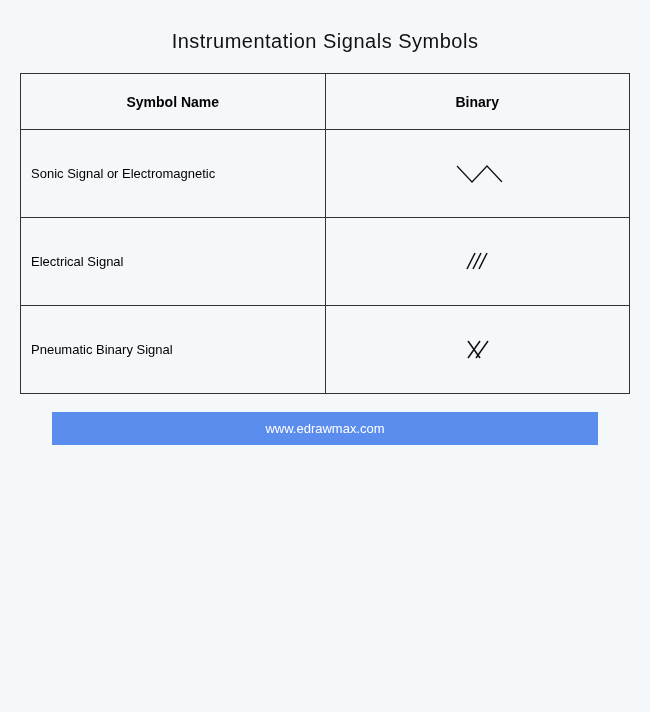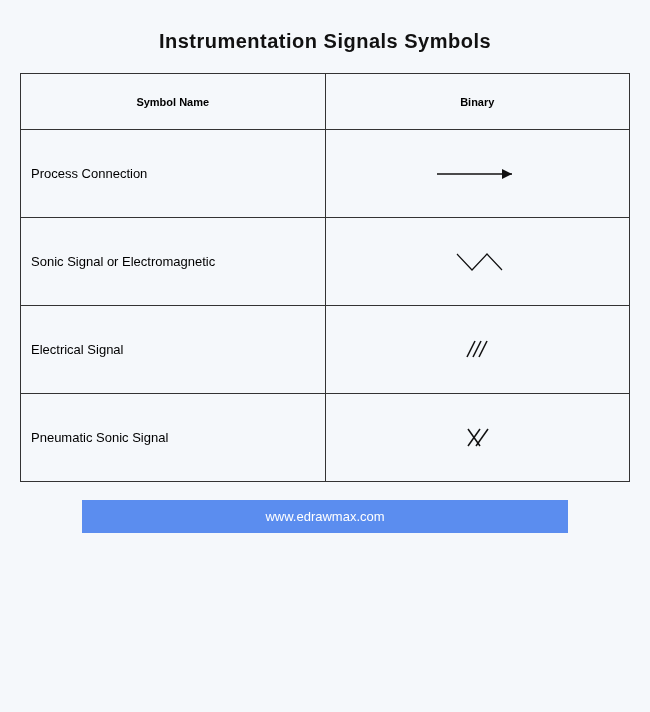--- a/index.html
+++ b/index.html
@@ -5,56 +5,56 @@
   * { box-sizing: border-box; }
   body {
     margin: 0;
     padding: 20px;
     background: #f5f8fb;
     font-family: 'Segoe UI', Arial, sans-serif;
     width: 650px;
   }
   .title {
     text-align: center;
-    font-weight: 700;
+    font-weight: 400;
     font-size: 20px;
     margin: 10px 0 20px 0;
     color: #111;
     letter-spacing: 0.5px;
   }
   table {
     width: 610px;
     margin: 0 auto;
     border-collapse: collapse;
     background: #f5f8fb;
   }
   th, td {
     border: 1px solid #333;
     padding: 0;
     vertical-align: middle;
   }
   th {
     font-weight: 700;
-    font-size: 11px;
+    font-size: 14px;
     height: 56px;
     text-align: center;
   }
   td.name {
     width: 50%;
     font-size: 13px;
     padding-left: 10px;
     height: 88px;
   }
   td.sym {
     width: 50%;
     text-align: center;
     position: relative;
   }
   .footer {
-    width: 486px;
+    width: 546px;
     margin: 18px auto 0 auto;
     background: #5b8def;
     color: #fff;
     font-size: 13px;
     text-align: center;
     padding: 9px 0;
   }
   svg { display: block; margin: 0 auto; }
 </style>
 </head>
@@ -64,48 +64,39 @@
 
 <table>
   <thead>
     <tr>
       <th>Symbol Name</th>
       <th>Binary</th>
     </tr>
   </thead>
   <tbody>
     <tr>
-      <td class="name">Process Connection</td>
-      <td class="sym">
-        <svg width="300" height="30" viewBox="0 0 300 30">
-          <line x1="110" y1="15" x2="185" y2="15" stroke="#111" stroke-width="1.5"></line>
-          <polygon points="185,15 175,10 175,20" fill="#111"></polygon>
-        </svg>
-      </td>
-    </tr>
-    <tr>
       <td class="name">Sonic Signal or Electromagnetic</td>
       <td class="sym">
         <svg width="300" height="40" viewBox="0 0 300 40">
           <polyline points="130,12 145,28 160,12 175,28" fill="none" stroke="#111" stroke-width="1.2"></polyline>
         </svg>
       </td>
     </tr>
     <tr>
       <td class="name">Electrical Signal</td>
       <td class="sym">
         <svg width="300" height="30" viewBox="0 0 300 30">
           <line x1="140" y1="22" x2="148" y2="6" stroke="#111" stroke-width="1.5"></line>
           <line x1="146" y1="22" x2="154" y2="6" stroke="#111" stroke-width="1.5"></line>
           <line x1="152" y1="22" x2="160" y2="6" stroke="#111" stroke-width="1.5"></line>
         </svg>
       </td>
     </tr>
     <tr>
-      <td class="name">Pneumatic Sonic Signal</td>
+      <td class="name">Pneumatic Binary Signal</td>
       <td class="sym">
         <svg width="300" height="30" viewBox="0 0 300 30">
           <line x1="141" y1="23" x2="153" y2="6" stroke="#111" stroke-width="1.5"></line>
           <line x1="153" y1="23" x2="141" y2="6" stroke="#111" stroke-width="1.5"></line>
           <line x1="149" y1="23" x2="161" y2="6" stroke="#111" stroke-width="1.5"></line>
         </svg>
       </td>
     </tr>
   </tbody>
 </table>

